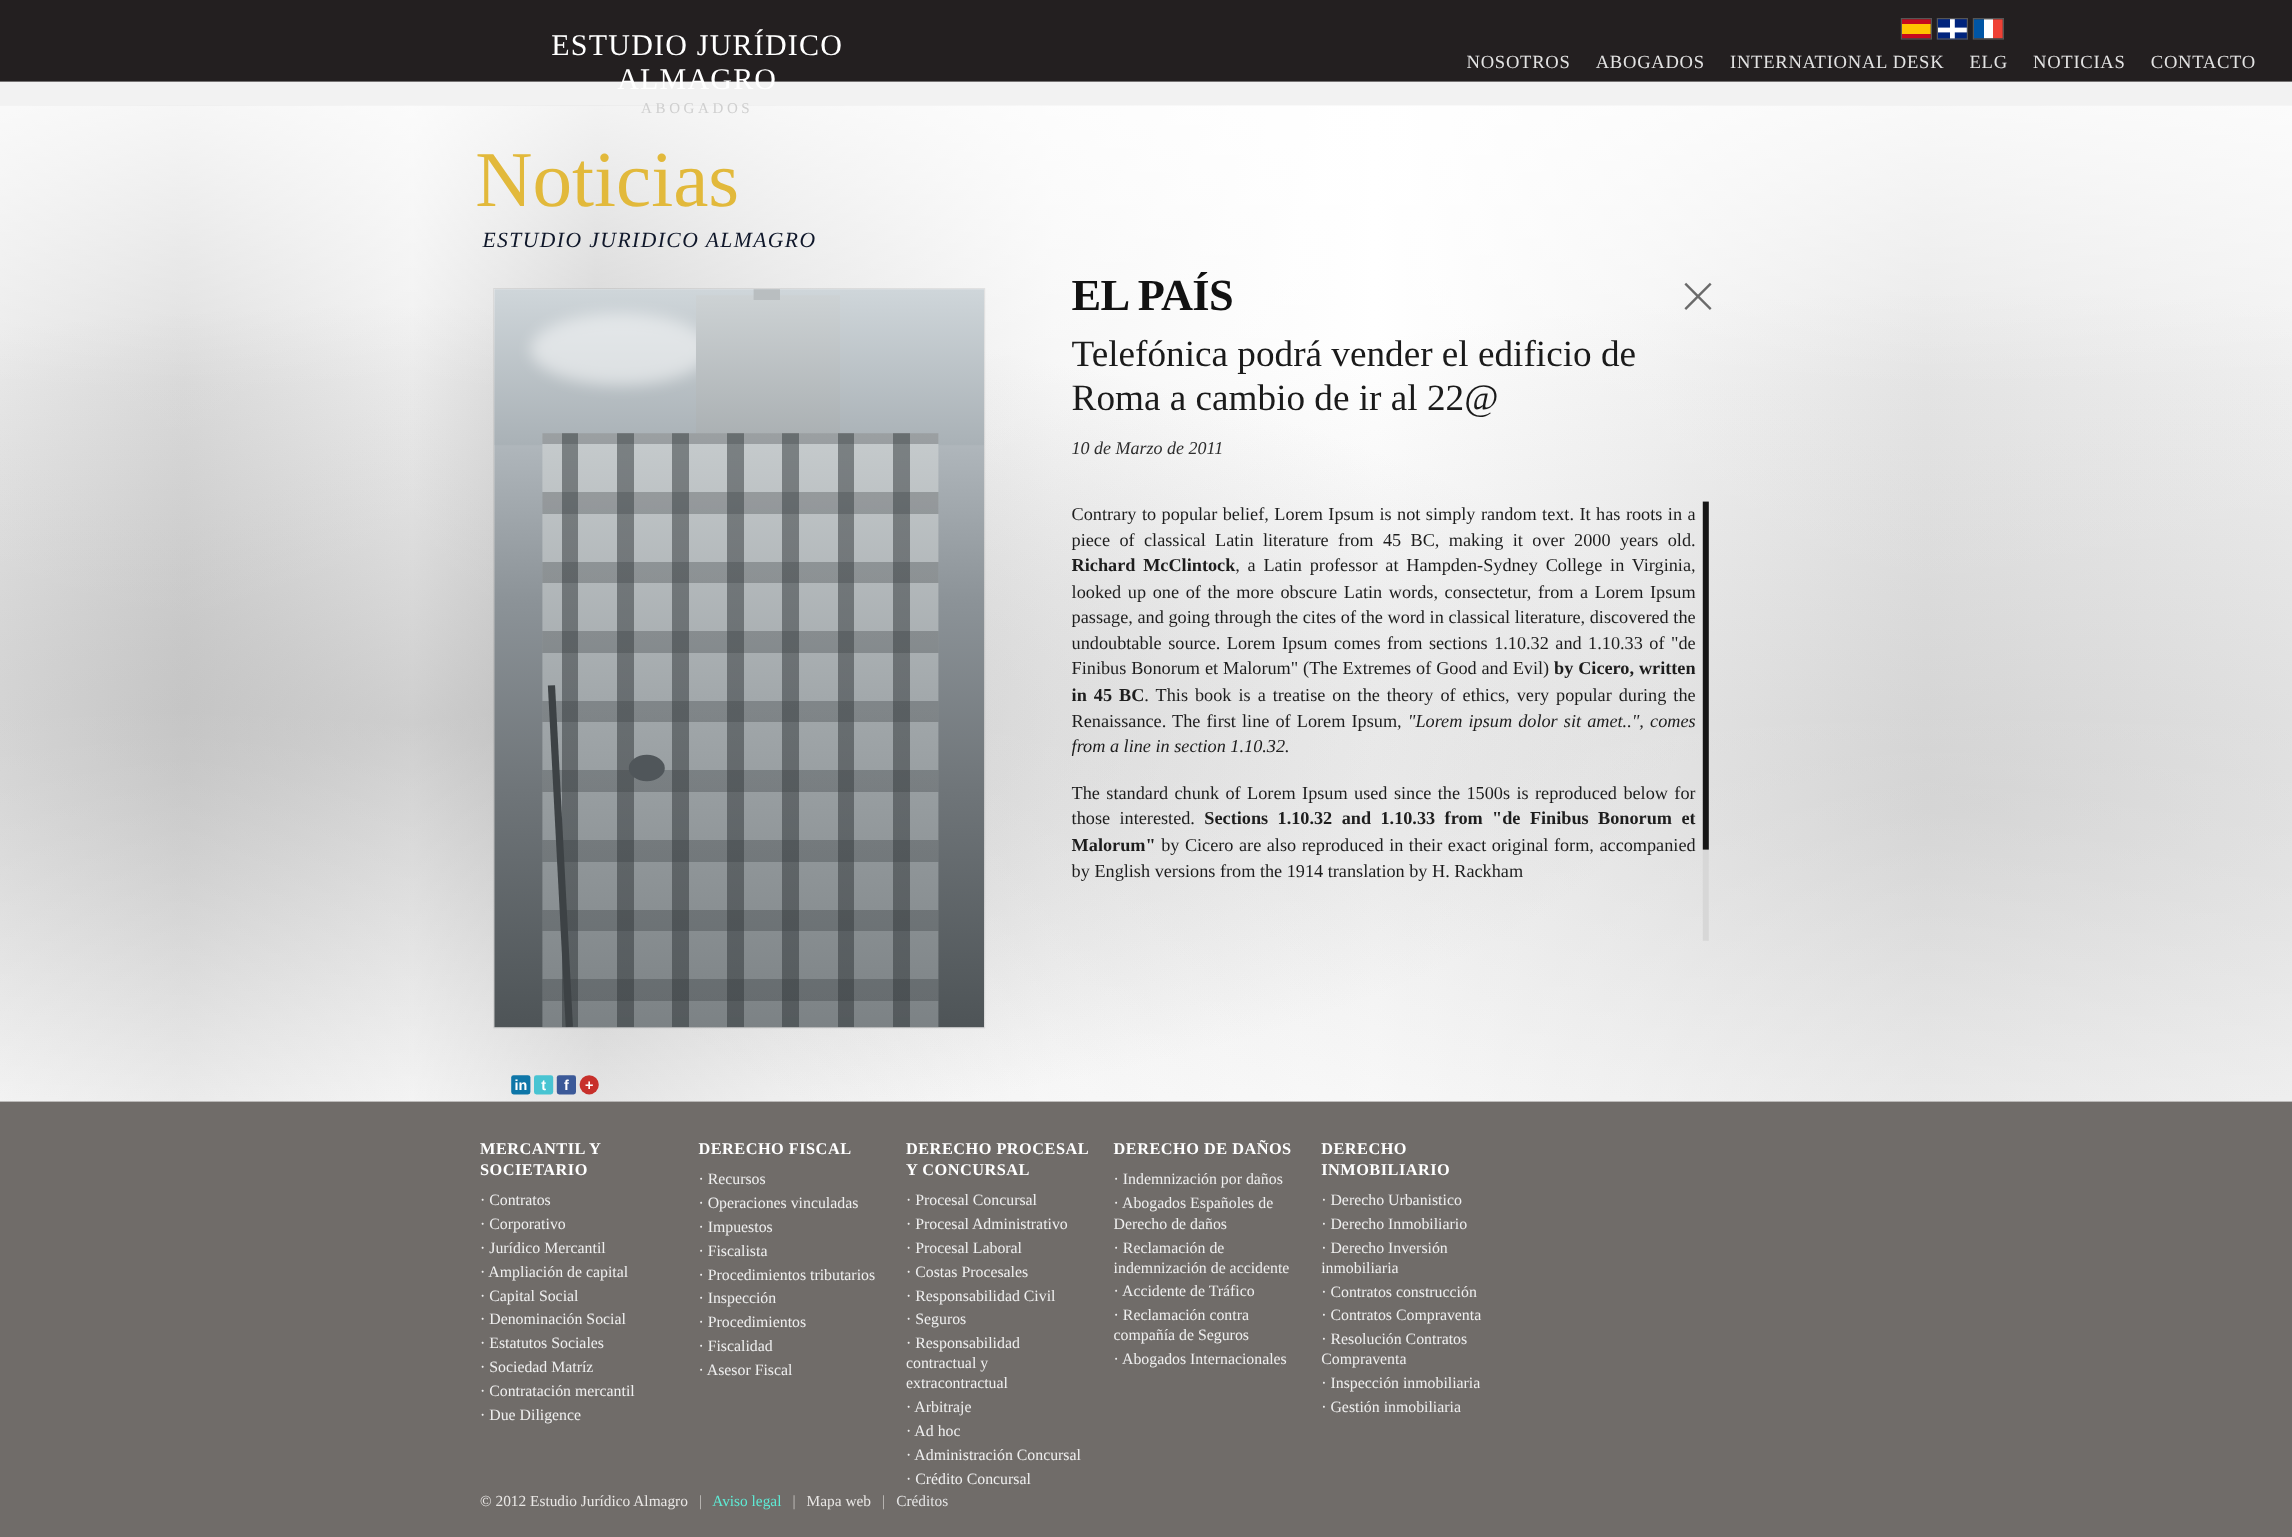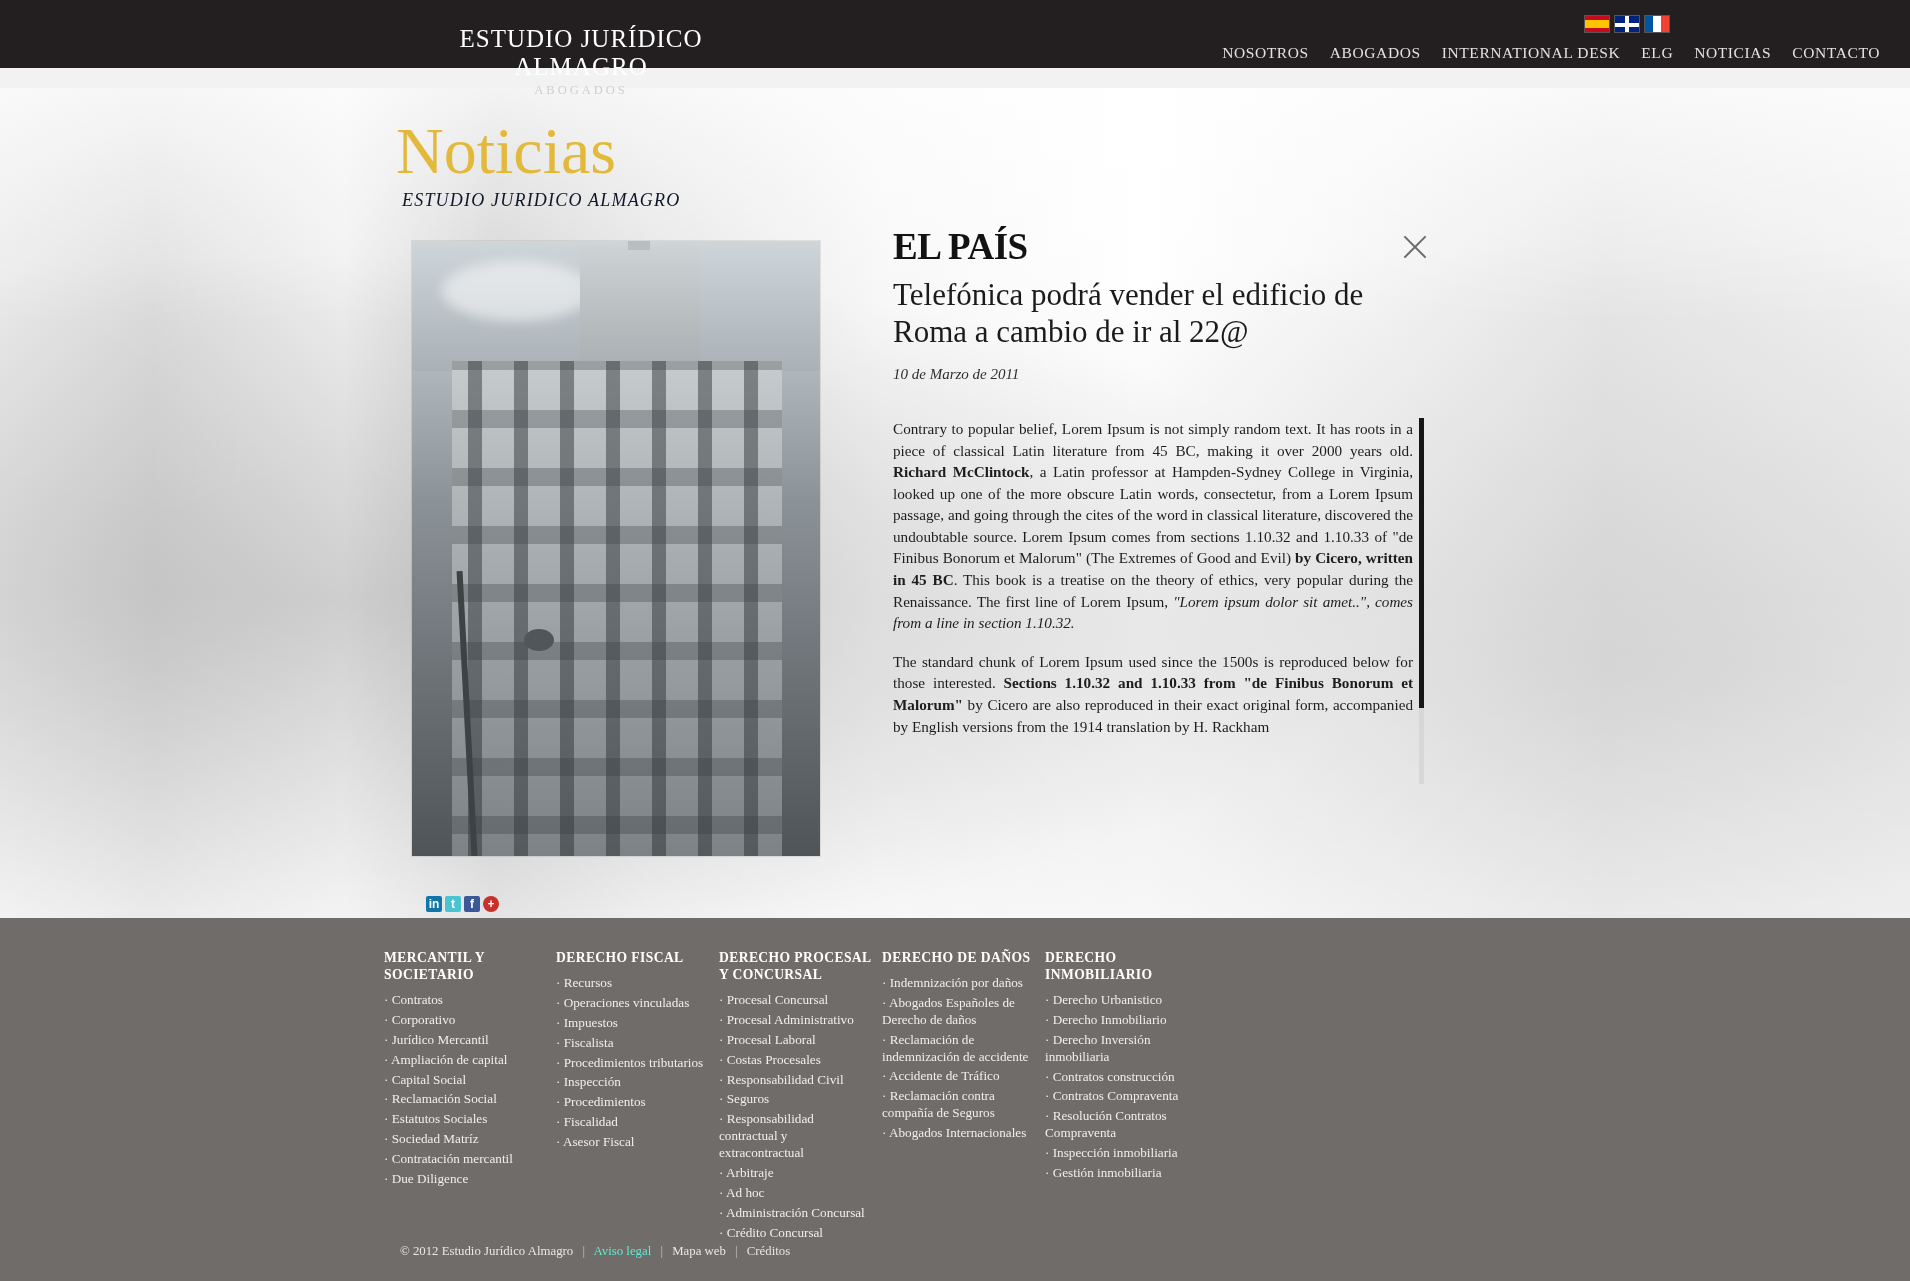--- a/index.html
+++ b/index.html
@@ -165,22 +165,22 @@
   .soc-tw{ background:#48c4d2; }
   .soc-fb{ background:#3b5998; }
   .soc-more{ background:#c7302b; border-radius:50%; }
 
   
   .footer{
     position:absolute; left:0; top:918px; width:1910px; height:363px;
     background:#706c69; z-index:10; color:#f2f0ee;
   }
   .fcols{
-    position:absolute; left:384px; top:32px; width:1120px;
-    display:flex; gap:0;
+    position:absolute; left:400px; top:32px; width:1120px;
+    display:flex; gap:10px;
   }
   .fcol{ width:163px; padding-right:10px; }
   .fcol.w1{ width:172px; }
   .fcol.w2{ width:163px; }
   .fcol h4{
     margin:0 0 8px 0; font-size:13.6px; font-weight:bold; letter-spacing:0.4px;
     line-height:1.25; font-family:"Liberation Serif", serif; color:#ffffff;
   }
   .fcol ul{ margin:0; padding:0; list-style:none; }
   .fcol li{
@@ -271,21 +271,21 @@
   <div class="fcols">
 
     <div class="fcol w1">
       <h4>MERCANTIL Y SOCIETARIO</h4>
       <ul>
         <li><a href="#">Contratos</a></li>
         <li><a href="#">Corporativo</a></li>
         <li><a href="#">Jurídico Mercantil</a></li>
         <li><a href="#">Ampliación de capital</a></li>
         <li><a href="#">Capital Social</a></li>
-        <li><a href="#">Reclamación Social</a></li>
+        <li><a href="#">Denominación Social</a></li>
         <li><a href="#">Estatutos Sociales</a></li>
         <li><a href="#">Sociedad Matríz</a></li>
         <li><a href="#">Contratación mercantil</a></li>
         <li><a href="#">Due Diligence</a></li>
       </ul>
     </div>
 
     <div class="fcol w2">
       <h4>DERECHO FISCAL</h4>
       <ul>

